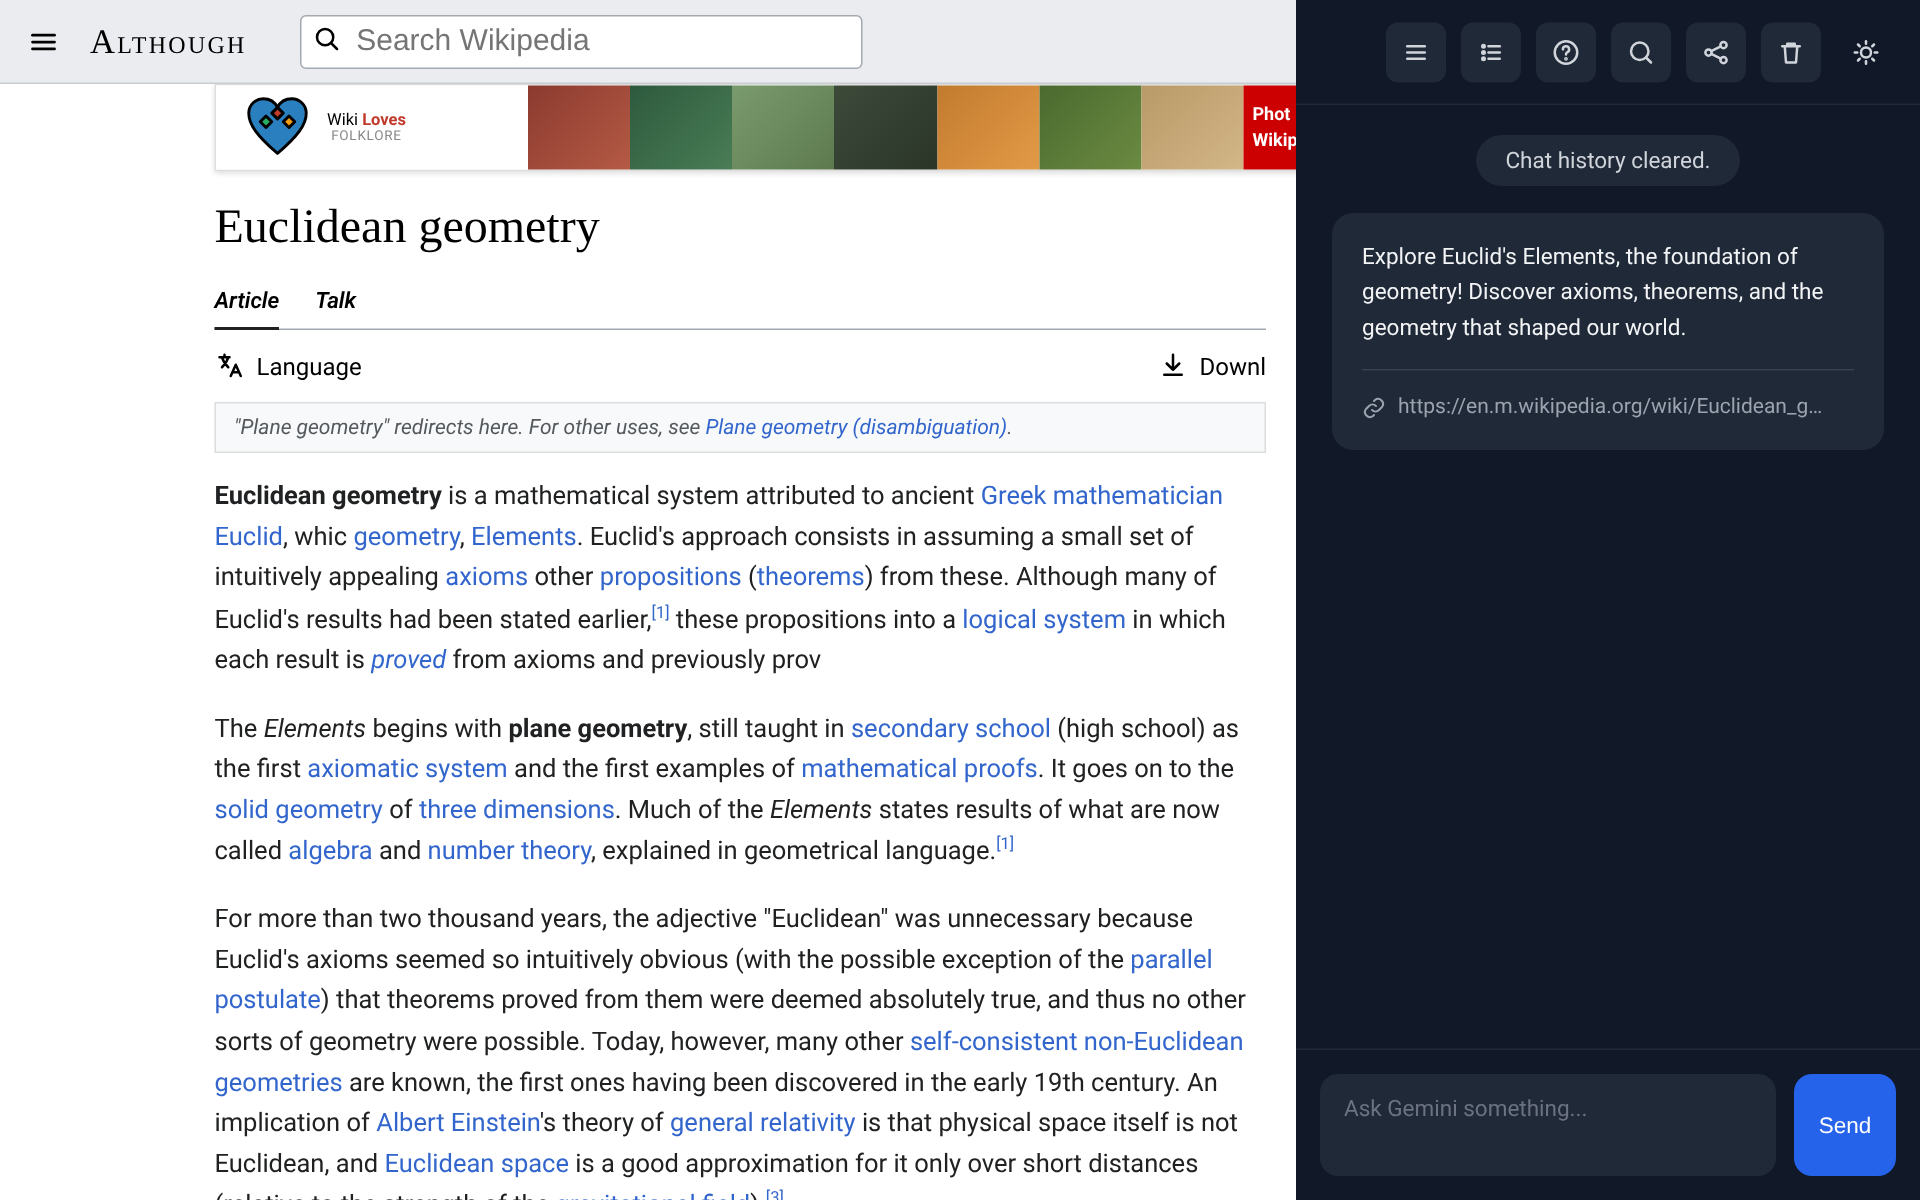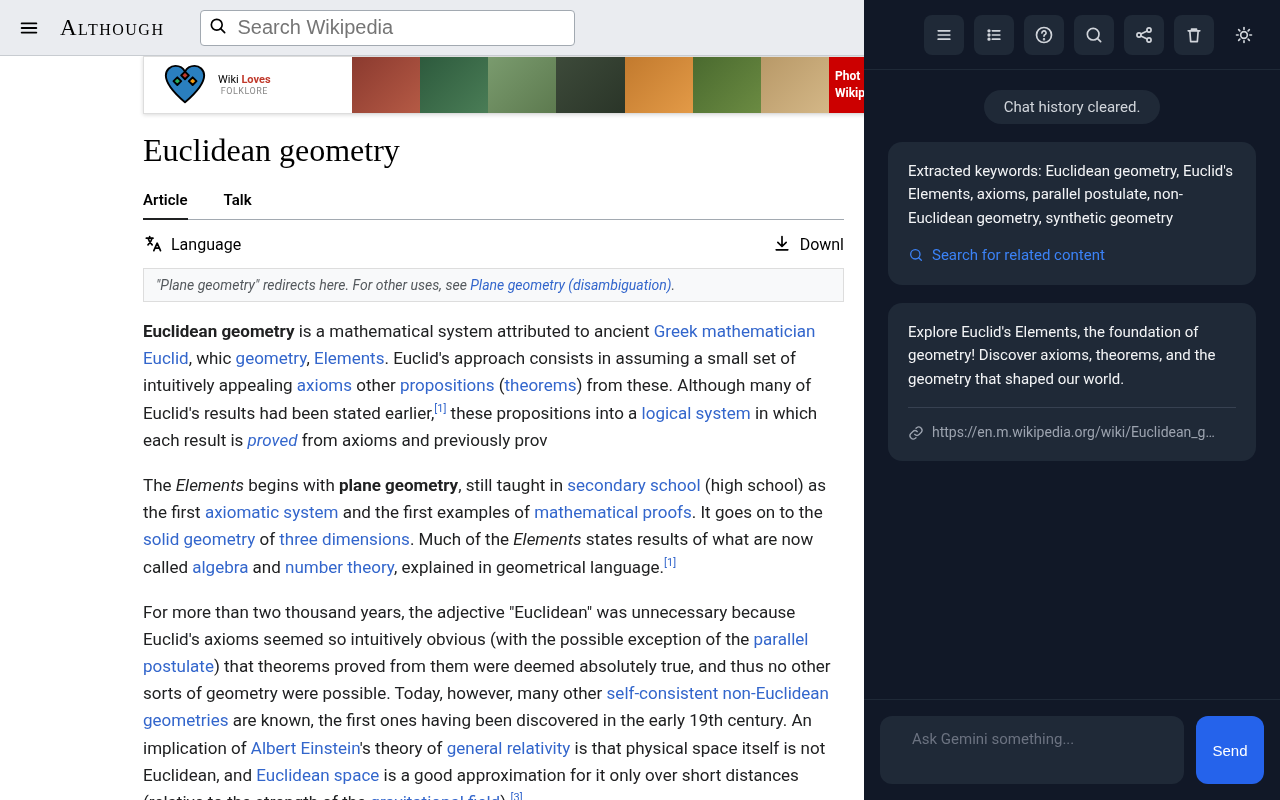--- a/index.html
+++ b/index.html
@@ -31,21 +31,21 @@
 .bp2{background:linear-gradient(135deg,#2d5a3d,#4a7d56);}
 .bp3{background:linear-gradient(135deg,#7a9b6e,#5d7a4f);}
 .bp4{background:linear-gradient(135deg,#3d4a3a,#2a3528);}
 .bp5{background:linear-gradient(135deg,#c27a2e,#e39a47);}
 .bp6{background:linear-gradient(135deg,#4a6a2f,#6b8b42);}
 .bp7{background:linear-gradient(135deg,#b89968,#d4b787);}
 .banner-right { width:48px; background:#cc0000; color:#fff; font-size:12px; font-weight:bold; display:flex; flex-direction:column; justify-content:center; padding-left:6px; line-height:1.4; }
 
 .article { padding: 0 20px 0 143px; max-width: 880px; }
 .title { font-family: "Linux Libertine", Georgia, serif; font-size: 32px; font-weight: normal; margin-bottom: 14px; }
-.tabs { display:flex; gap:36px; border-bottom:1px solid #a2a9b1; margin-bottom: 0; }
+.tabs { display:flex; gap:24px; border-bottom:1px solid #a2a9b1; margin-bottom: 0; font-style: italic; }
 .tab { padding: 8px 0 10px 0; font-size: 15px; font-weight: 600; cursor:pointer; position:relative; }
 .tab.active::after { content:""; position:absolute; left:0; right:0; bottom:-1px; height:2px; background:#202122; }
 .tools-row { display:flex; align-items:center; justify-content:space-between; padding: 14px 0; font-size:16px; }
 .tool { display:flex; align-items:center; gap:8px; cursor:pointer; }
 .hatnote { border:1px solid #ddd; background:#f8f9fa; padding:8px 12px; font-size:14px; font-style:italic; color:#54595d; margin-bottom: 16px; }
 .body-text p { font-size: 17px; line-height: 1.6; color:#202122; margin: 0 0 18px 0; }
 .body-text sup { font-size: 11px; }
 .body-text em { font-style: italic; }
 
 
@@ -53,21 +53,21 @@
 .side-top { height:70px; display:flex; align-items:center; justify-content:flex-end; gap:10px; padding: 0 16px; border-bottom:1px solid #1f2937; }
 .ibtn { width:40px; height:40px; border-radius:8px; background:#1f2937; display:flex; align-items:center; justify-content:center; cursor:pointer; color:#d1d5db; }
 .ibtn.plain { background:transparent; }
 .ibtn svg { width:20px; height:20px; }
 .side-body { flex:1; padding: 20px 24px; overflow-y:auto; display:flex; flex-direction:column; gap:18px; align-items:center; }
 .pill { background:#1f2937; color:#d1d5db; padding: 8px 20px; border-radius: 999px; font-size:15px; }
 .card { background:#1f2937; border-radius:14px; padding:18px 20px; width:100%; font-size:15px; line-height:1.55; color:#f3f4f6; }
 .card-action { display:flex; align-items:center; gap:8px; margin-top:14px; color:#3b82f6; cursor:pointer; font-size:15px; }
 .card-link { display:flex; align-items:center; gap:8px; margin-top:16px; padding-top:14px; border-top:1px solid #374151; color:#9ca3af; font-size:14px; white-space:nowrap; overflow:hidden; text-overflow:ellipsis; }
 .side-input { padding: 16px; border-top:1px solid #1f2937; display:flex; gap:12px; align-items:stretch; }
-.ask { flex:1; background:#1f2937; border:none; border-radius:12px; padding:14px 32px; color:#e5e7eb; font-size:15px; resize:none; height:68px; font-family:inherit; }
+.ask { flex:1; background:#1f2937; border:none; border-radius:12px; padding:14px 16px; color:#e5e7eb; font-size:15px; resize:none; height:68px; font-family:inherit; }
 .ask::placeholder { color:#6b7280; }
 .send { width:68px; background:#2563eb; color:#ffffff; border:none; border-radius:12px; font-size:15px; font-weight:500; cursor:pointer; }
 
 svg { stroke: currentColor; fill:none; stroke-width:2; stroke-linecap:round; stroke-linejoin:round; }
 </style>
 </head>
 <body>
 
 <div class="wiki">
   <div class="wiki-header">
@@ -229,30 +229,20 @@
           <line x1="5.6" y1="5.6" x2="7" y2="7"></line>
           <line x1="17" y1="17" x2="18.4" y2="18.4"></line>
           <line x1="5.6" y1="18.4" x2="7" y2="17"></line>
           <line x1="17" y1="7" x2="18.4" y2="5.6"></line>
         </svg>
       </div>
   </div>
   <div class="side-body">
     <div class="pill">Chat history cleared.</div>
     <div class="card">
-      <div>Extracted keywords: Euclidean geometry, Euclid's Elements, axioms, parallel postulate, non-Euclidean geometry, synthetic geometry</div>
-      <div class="card-action">
-        <svg viewBox="0 0 24 24" width="16" height="16" stroke="#3b82f6">
-            <circle cx="11" cy="11" r="7"></circle>
-            <line x1="20" y1="20" x2="16" y2="16"></line>
-          </svg>
-        <span>Search for related content</span>
-      </div>
-    </div>
-    <div class="card">
       <div>Explore Euclid's Elements, the foundation of geometry! Discover axioms, theorems, and the geometry that shaped our world.</div>
       <div class="card-link">
         <svg viewBox="0 0 24 24" width="16" height="16" stroke="#9ca3af" style="flex-shrink:0">
             <path d="M10 14a5 5 0 0 0 7 0l3-3a5 5 0 0 0-7-7l-1 1"></path>
             <path d="M14 10a5 5 0 0 0-7 0l-3 3a5 5 0 0 0 7 7l1-1"></path>
           </svg>
         <span style="overflow:hidden; text-overflow:ellipsis;">https://en.m.wikipedia.org/wiki/Euclidean_g…</span>
       </div>
     </div>
   </div>

